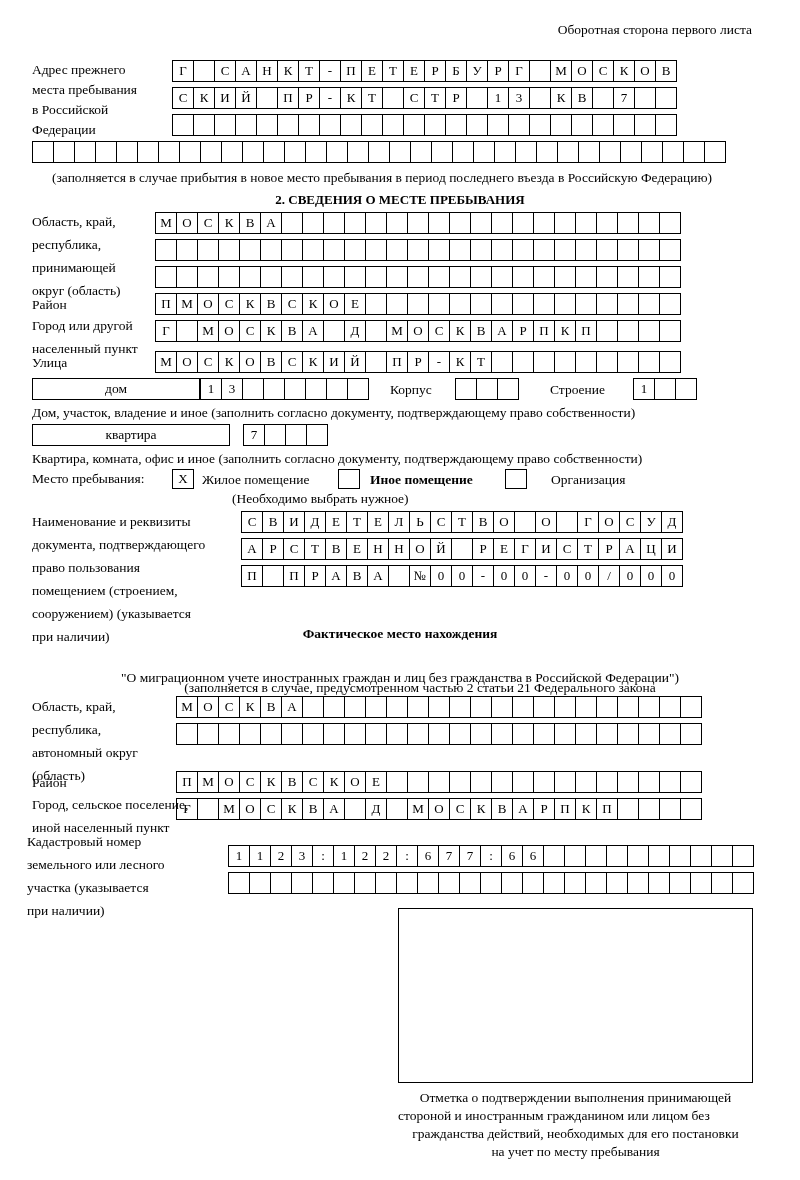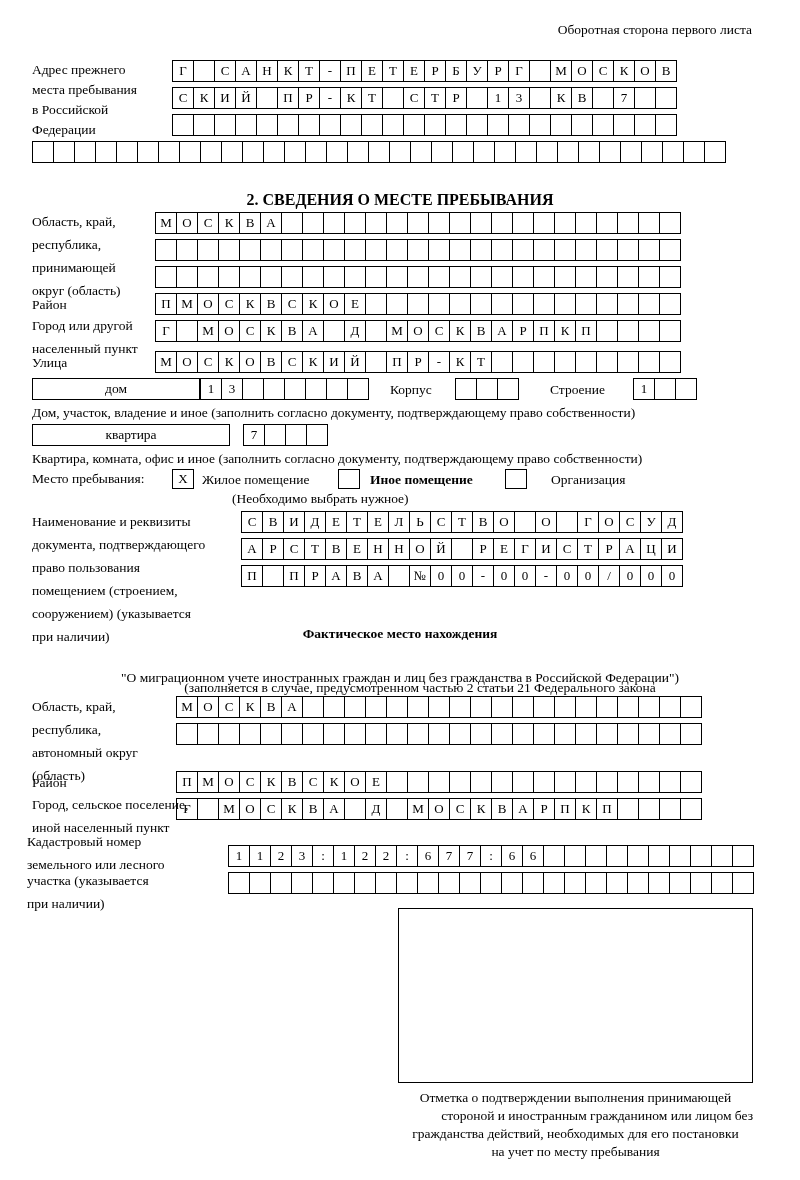--- a/index.html
+++ b/index.html
@@ -205,22 +205,23 @@
       <div class="cell"></div>
       <div class="cell"></div>
       <div class="cell"></div>
       <div class="cell"></div>
       <div class="cell"></div>
       <div class="cell"></div>
       <div class="cell"></div>
       <div class="cell"></div>
     </div>
 
-
-  <div class="txt bold" style="left:0; top:192px; width:800px; text-align:center; font-size:16px;">2. СВЕДЕНИЯ О МЕСТЕ ПРЕБЫВАНИЯ</div>
+  <div class="txt small" style="left:52px; top:170px;">(заполняется в случае прибытия в новое место пребывания в период последнего въезда в Российскую Федерацию)</div>
+
+  <div class="txt bold" style="left:0; top:192px; width:800px; text-align:center; font-size:13px;">2. СВЕДЕНИЯ О МЕСТЕ ПРЕБЫВАНИЯ</div>
 
   <div class="txt" style="left:32px; top:214px;">
     <div>Область, край,</div>
     <div style="margin-top:7px;">республика,</div>
     <div style="margin-top:7px;">принимающей</div>
     <div style="margin-top:7px;">округ (область)</div>
   </div>
   <div class="row cells" id="s2-region-0" style="left:155px; top:212px;">
       <div class="cell">М</div>
       <div class="cell">О</div>
@@ -638,21 +639,21 @@
       <div class="cell">П</div>
       <div class="cell"></div>
       <div class="cell"></div>
       <div class="cell"></div>
       <div class="cell"></div>
     </div>
 
   <div class="txt" style="left:27px; top:834px;">
     <div>Кадастровый номер</div>
     <div style="margin-top:7px;">земельного или лесного</div>
-    <div style="">участка (указывается</div>
+    <div style="margin-top:7px;">участка (указывается</div>
     <div style="margin-top:7px;">при наличии)</div>
   </div>
   <div class="row cells" id="al-cad-0" style="left:228px; top:845px;">
       <div class="cell">1</div>
       <div class="cell">1</div>
       <div class="cell">2</div>
       <div class="cell">3</div>
       <div class="cell">:</div>
       <div class="cell">1</div>
       <div class="cell">2</div>
@@ -698,17 +699,17 @@
       <div class="cell"></div>
       <div class="cell"></div>
       <div class="cell"></div>
       <div class="cell"></div>
       <div class="cell"></div>
       <div class="cell"></div>
     </div>
 
   <div class="bigbox" style="left:398px; top:908px; width:355px; height:175px;"></div>
   <div class="txt small" style="left:398px; top:1090px; width:355px; text-align:center;">Отметка о подтверждении выполнения принимающей</div>
-  <div class="txt small" style="left:398px; top:1108px; width:355px; text-align:right;">стороной и иностранным гражданином или лицом без</div>
+  <div class="txt small" style="left:398px; top:1108px; width:355px; text-align:left;">стороной и иностранным гражданином или лицом без</div>
   <div class="txt small" style="left:398px; top:1126px; width:355px; text-align:center;">гражданства действий, необходимых для его постановки</div>
   <div class="txt small" style="left:398px; top:1144px; width:355px; text-align:center;">на учет по месту пребывания</div>
 
 </div>
 
 </body></html>

